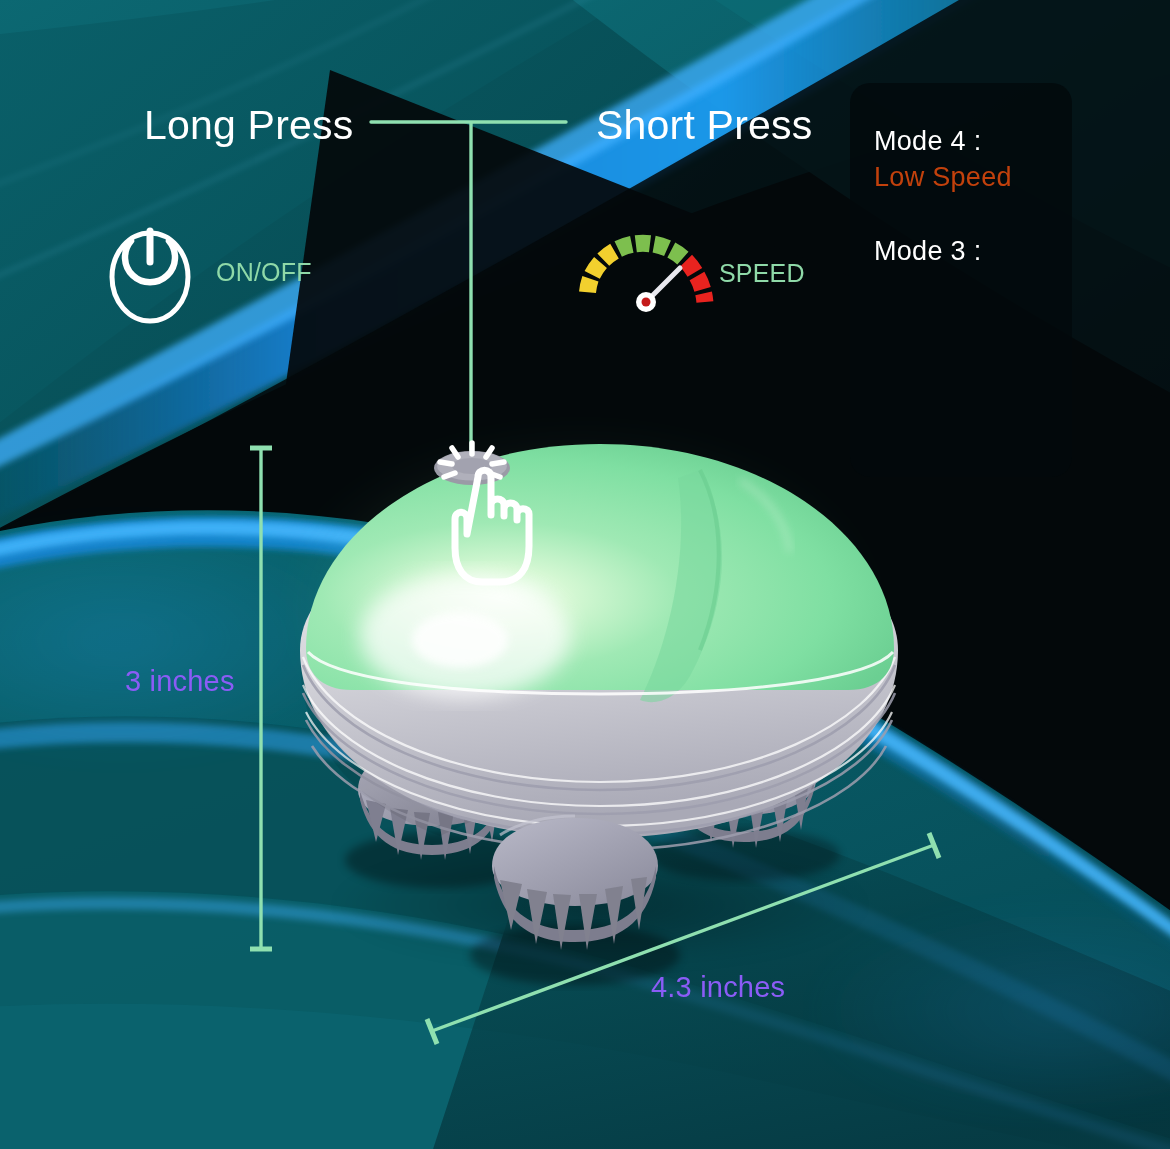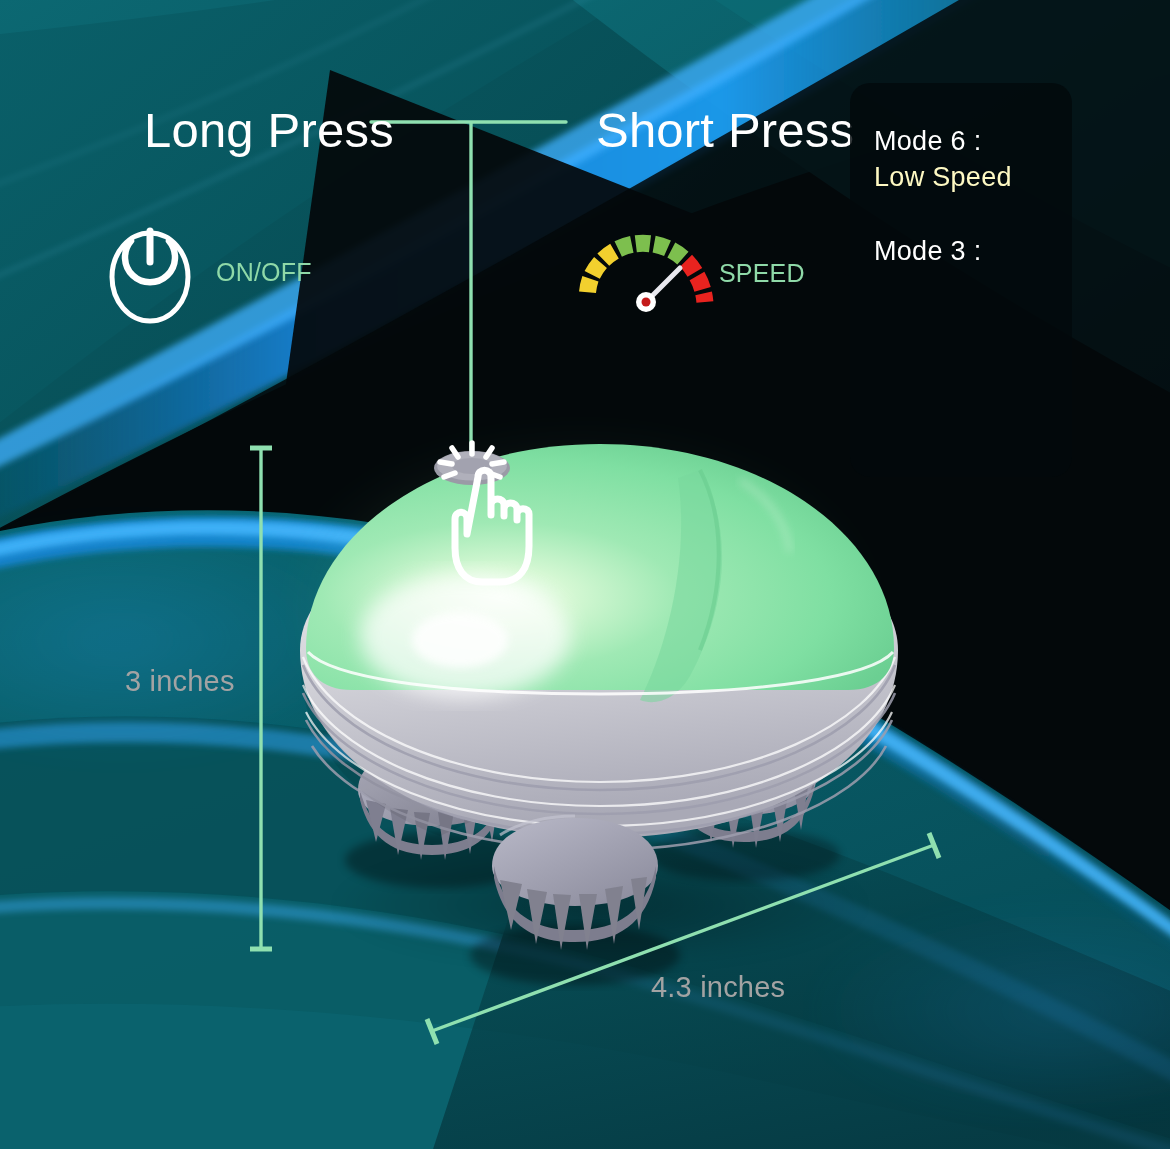--- a/index.html
+++ b/index.html
@@ -20,36 +20,36 @@
   svg.layer{ display:block; }
 
   
   .lbl{
     position:absolute;
     white-space:nowrap;
     letter-spacing:.2px;
     font-weight:400;
   }
   .press-label{
-    font-size:49px;
+    font-size:41px;
     color:#ffffff;
     top:102px;
   }
   #long-press-label{ left:144px; }
   #short-press-label{ left:596px; }
 
   .fn-label{
     font-size:25px;
     color:#8fd9a8;
   }
   #onoff-label{ left:216px; top:258px; }
   #speed-label{ left:719px; top:259px; }
 
   .dim-label{
-    color:#a3a3a3;
+    color:#8b5cf6;
     font-size:29px;
   }
   #dim-vertical-label{ left:125px; top:665px; }
   #dim-diagonal-label{ left:651px; top:971px; }
 
   
   #mode-panel{
     position:absolute;
     left:850px; top:83px;
     width:222px; height:394px;
@@ -63,21 +63,21 @@
     display:block;
     font-size:27px;
     color:#ffffff;
     font-weight:500;
     letter-spacing:.3px;
     line-height:1.22;
   }
   .mode-value{
     display:block;
     font-size:27px;
-    color:#fef9c3;
+    color:#c2410c;
     letter-spacing:.3px;
     line-height:1.45;
   }
 </style>
 </head>
 <body>
 
 <div id="stage">
 
   <svg class="layer" viewBox="0 0 1170 1149">
@@ -405,21 +405,21 @@
   <div class="lbl fn-label" id="onoff-label">ON/OFF</div>
 
   <div class="lbl fn-label" id="speed-label">SPEED</div>
 
   <div class="lbl dim-label" id="dim-vertical-label">3 inches</div>
 
   <div class="lbl dim-label" id="dim-diagonal-label">4.3 inches</div>
 
   <div id="mode-panel">
     <div class="mode-block">
-      <span class="mode-title">Mode 6 :</span>
+      <span class="mode-title">Mode 4 :</span>
       <span class="mode-value">Low Speed</span>
     </div>
     <div class="mode-block">
       <span class="mode-title">Mode 3 :</span>
     </div>
   </div>
 
 </div>
 
 </body></html>

